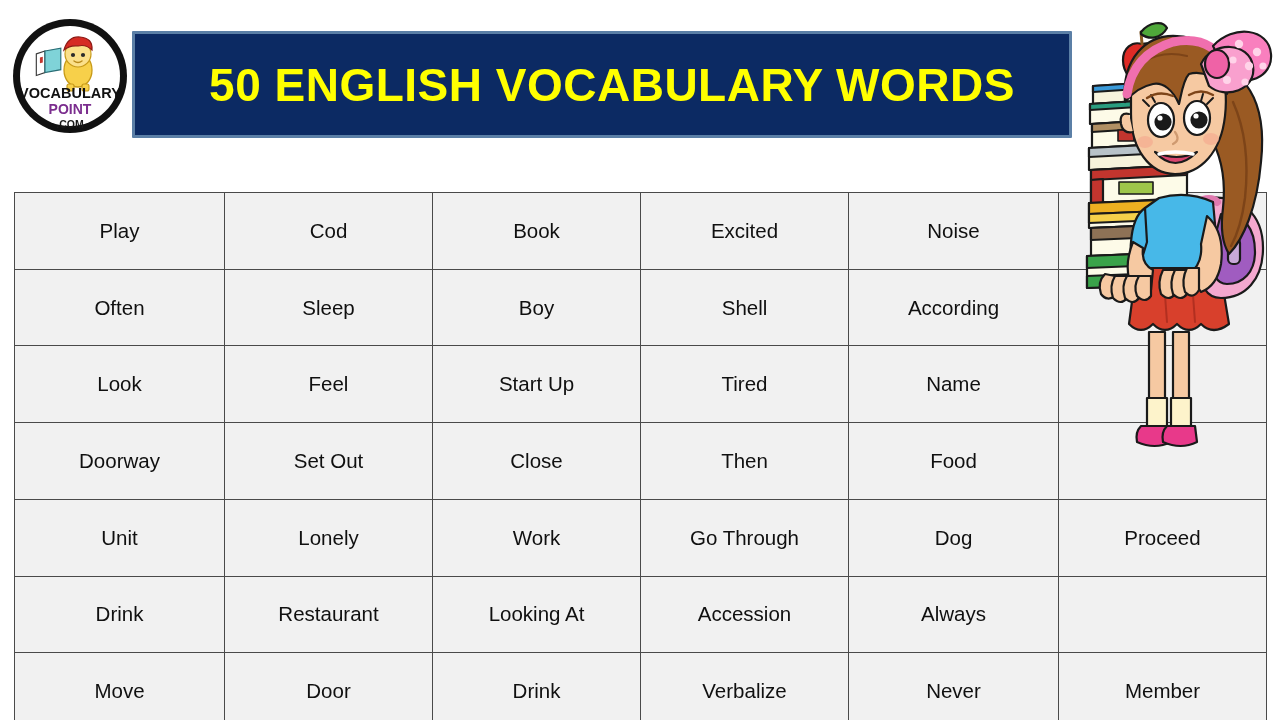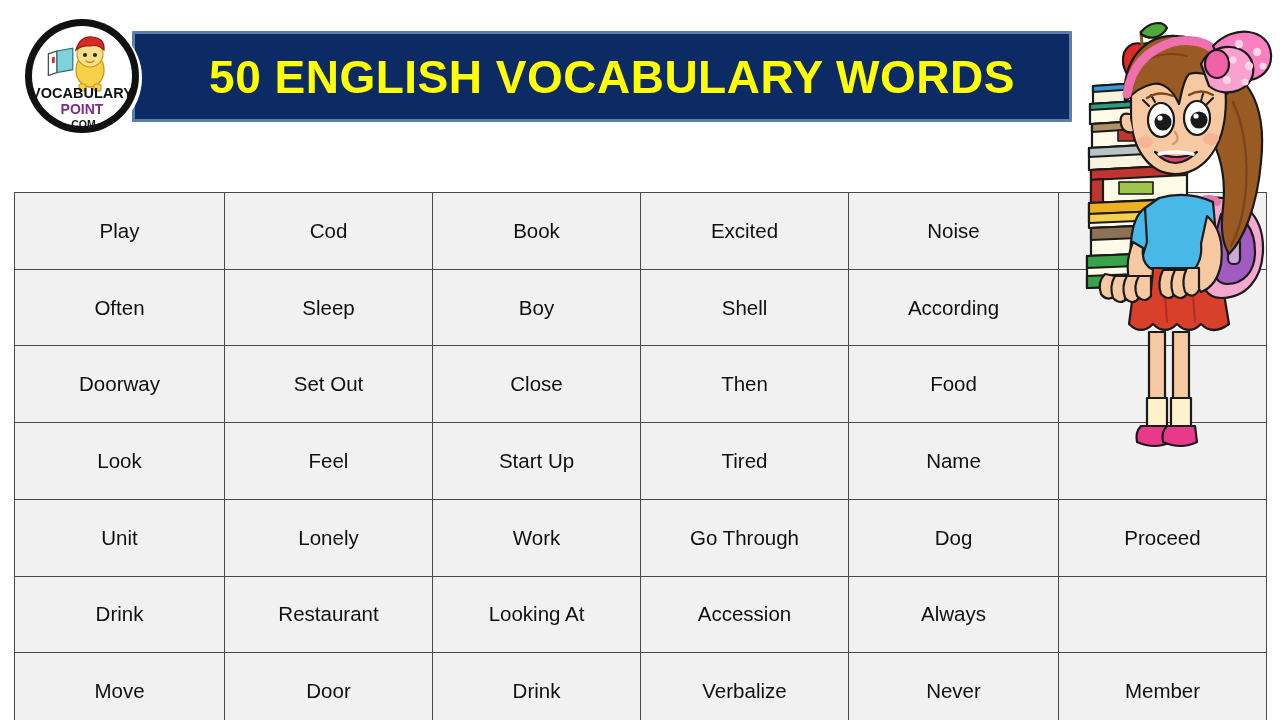--- a/index.html
+++ b/index.html
@@ -22,21 +22,21 @@
     position: absolute;
     left: 0; top: 0;
     width: 1280px;
     height: 150px;
   }
   #title-bar {
     position: absolute;
     left: 132px;
     top: 31px;
     width: 940px;
-    height: 91px;
+    height: 107px;
     background: #0c2a63;
     border: 3px solid #5b7fa6;
     border-radius: 1px;
   }
   #title-text {
     position: absolute;
     left: 0; top: 0;
     width: 100%;
     height: 100%;
     display: flex;
@@ -47,21 +47,21 @@
     font-weight: bold;
     letter-spacing: 0.5px;
     font-family: "Liberation Sans", sans-serif;
     white-space: nowrap;
     padding-left: 20px;
   }
 
   
   #logo {
     position: absolute;
-    left: 22px;
+    left: 10px;
     top: 16px;
     width: 124px;
     height: 124px;
     z-index: 5;
   }
   #logo svg { display: block; }
 
   
   #girl {
     position: absolute;
@@ -170,33 +170,33 @@
       </tr>
       <tr>
         <td>Often</td>
         <td>Sleep</td>
         <td>Boy</td>
         <td>Shell</td>
         <td>According</td>
         <td></td>
       </tr>
       <tr>
+        <td>Look</td>
+        <td>Feel</td>
+        <td>Start Up</td>
+        <td>Tired</td>
+        <td>Name</td>
+        <td></td>
+      </tr>
+      <tr>
         <td>Doorway</td>
         <td>Set Out</td>
         <td>Close</td>
         <td>Then</td>
         <td>Food</td>
-        <td></td>
-      </tr>
-      <tr>
-        <td>Look</td>
-        <td>Feel</td>
-        <td>Start Up</td>
-        <td>Tired</td>
-        <td>Name</td>
         <td></td>
       </tr>
       <tr>
         <td>Unit</td>
         <td>Lonely</td>
         <td>Work</td>
         <td>Go Through</td>
         <td>Dog</td>
         <td>Proceed</td>
       </tr>

